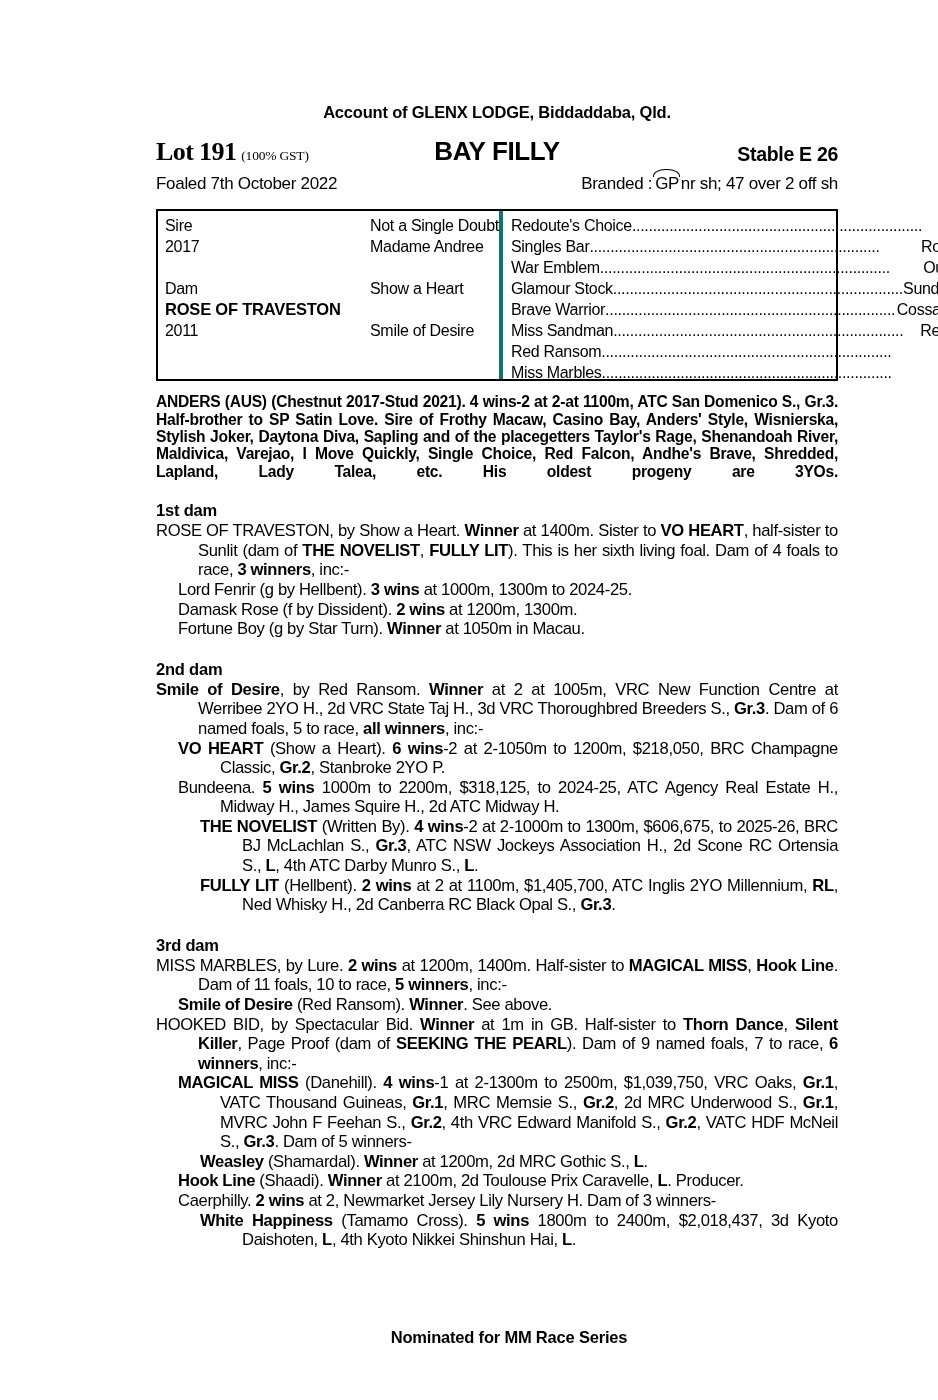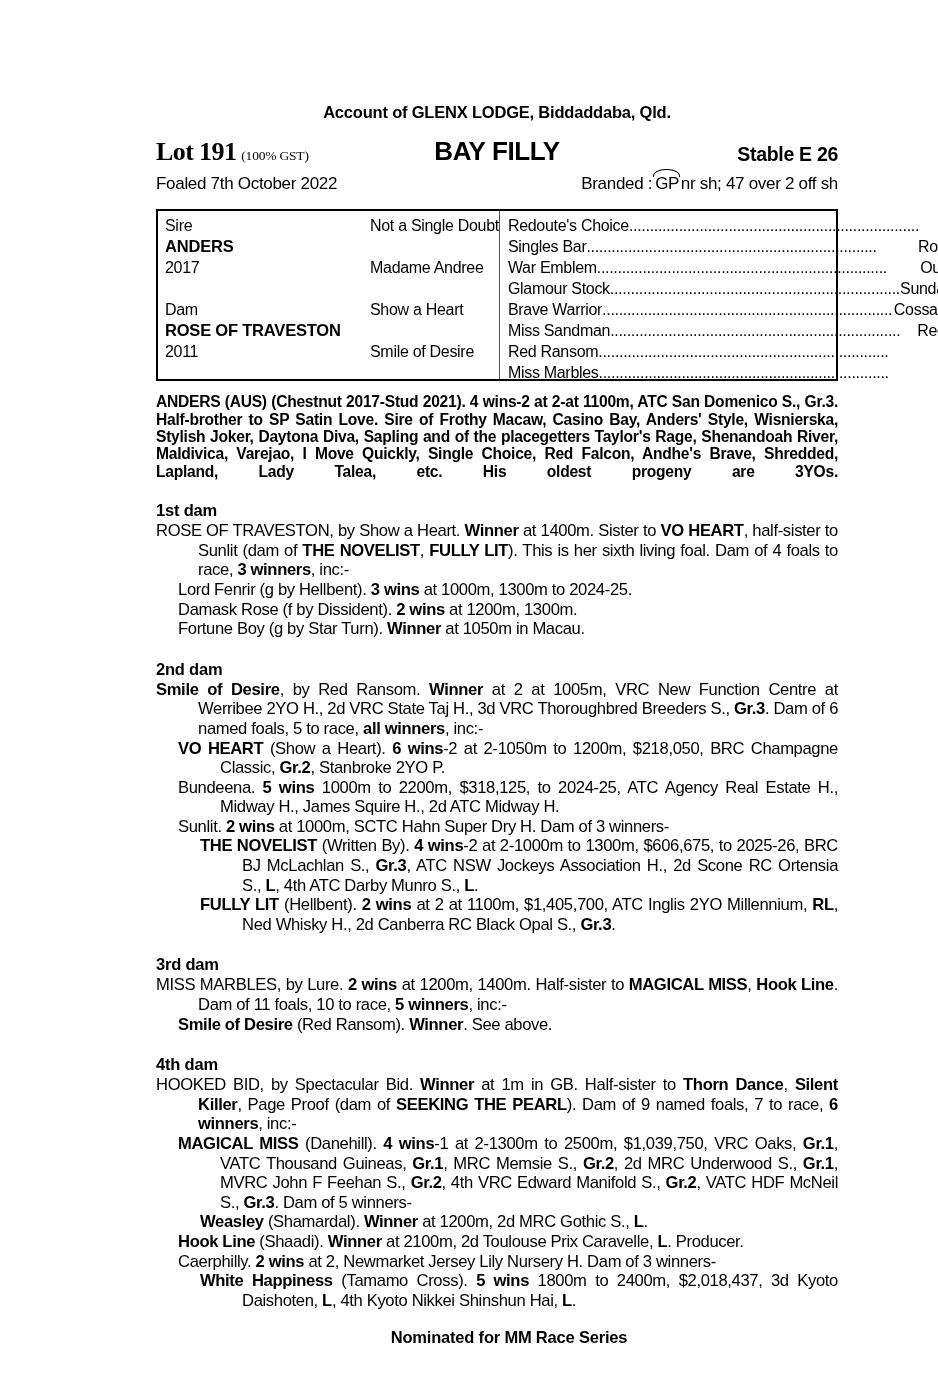--- a/index.html
+++ b/index.html
@@ -122,21 +122,21 @@
     margin: 11px 128px 0 128px;
     border: 2px solid #000;
     box-sizing: border-box;
     display: flex;
     height: 172px;
   }
   .ped-left {
     width: 375px;
     box-sizing: border-box;
     padding: 4px 0 0 7px;
-    border-right: 1px solid #0f766e;
+    border-right: 4px solid #0f766e;
     position: relative;
   }
   .ped-right {
     flex: 1;
     box-sizing: border-box;
     padding: 4px 7px 0 8px;
   }
   .ped-line {
     height: 21px;
     line-height: 21px;
@@ -241,21 +241,20 @@
     <div class="branded-right">
       <span>Branded :</span>
       <span class="brand-glyph"><span class="brand-arc"></span><span>GP</span></span>
       <span>nr sh; 47 over 2 off sh</span>
     </div>
   </div>
 
   <div class="ped-table">
     <div class="ped-left">
       <div class="ped-line"><span class="ped-label">Sire</span><span>Not a Single Doubt</span></div>
-      <div class="ped-line"><span class="ped-label ped-name-bold">ANDERS</span></div>
       <div class="ped-line"><span class="ped-label">2017</span><span>Madame Andree</span></div>
       <div class="ped-line"></div>
       <div class="ped-line"><span class="ped-label">Dam</span><span>Show a Heart</span></div>
       <div class="ped-line"><span class="ped-label ped-name-bold">ROSE OF TRAVESTON</span></div>
       <div class="ped-line"><span class="ped-label">2011</span><span>Smile of Desire</span></div>
       <div class="ped-line"></div>
     </div>
     <div class="ped-right" id="gen3">
         <div class="gen-line">
           <span class="gen-a">Redoute's Choice</span>
@@ -307,31 +306,29 @@
         <p class="para ind-h1"><span>ROSE OF TRAVESTON, by Show a Heart. </span><b>Winner</b><span> at 1400m. Sister to </span><b>VO HEART</b><span>, half-sister to Sunlit (dam of </span><b>THE NOVELIST</b><span>, </span><b>FULLY LIT</b><span>). This is her sixth living foal. Dam of 4 foals to race, </span><b>3 winners</b><span>, inc:-</span></p>
         <p class="para ind-h2"><span>Lord Fenrir (g by Hellbent). </span><b>3 wins</b><span> at 1000m, 1300m to 2024-25.</span></p>
         <p class="para ind-h2"><span>Damask Rose (f by Dissident). </span><b>2 wins</b><span> at 1200m, 1300m.</span></p>
         <p class="para ind-h2"><span>Fortune Boy (g by Star Turn). </span><b>Winner</b><span> at 1050m in Macau.</span></p>
       </div>
       <div class="dam-section">
         <div class="dam-head">2nd dam</div>
         <p class="para ind-h1"><b>Smile of Desire</b><span>, by Red Ransom. </span><b>Winner</b><span> at 2 at 1005m, VRC New Function Centre at Werribee 2YO H., 2d VRC State Taj H., 3d VRC Thoroughbred Breeders S., </span><b>Gr.3</b><span>. Dam of 6 named foals, 5 to race, </span><b>all winners</b><span>, inc:-</span></p>
         <p class="para ind-h2"><b>VO HEART</b><span> (Show a Heart). </span><b>6 wins</b><span>-2 at 2-1050m to 1200m, $218,050, BRC Champagne Classic, </span><b>Gr.2</b><span>, Stanbroke 2YO P.</span></p>
         <p class="para ind-h2"><span>Bundeena. </span><b>5 wins</b><span> 1000m to 2200m, $318,125, to 2024-25, ATC Agency Real Estate H., Midway H., James Squire H., 2d ATC Midway H.</span></p>
-        <p class="para ind-h2"><span>Sunlit. </span><b>2 wins</b><span> at 1000m, SCTC Hahn Super Dry H. Dam of 3 winners-</span></p>
         <p class="para ind-h3"><b>THE NOVELIST</b><span> (Written By). </span><b>4 wins</b><span>-2 at 2-1000m to 1300m, $606,675, to 2025-26, BRC BJ McLachlan S., </span><b>Gr.3</b><span>, ATC NSW Jockeys Association H., 2d Scone RC Ortensia S., </span><b>L</b><span>, 4th ATC Darby Munro S., </span><b>L</b><span>.</span></p>
         <p class="para ind-h3"><b>FULLY LIT</b><span> (Hellbent). </span><b>2 wins</b><span> at 2 at 1100m, $1,405,700, ATC Inglis 2YO Millennium, </span><b>RL</b><span>, Ned Whisky H., 2d Canberra RC Black Opal S., </span><b>Gr.3</b><span>.</span></p>
       </div>
       <div class="dam-section">
         <div class="dam-head">3rd dam</div>
         <p class="para ind-h1"><span>MISS MARBLES, by Lure. </span><b>2 wins</b><span> at 1200m, 1400m. Half-sister to </span><b>MAGICAL MISS</b><span>, </span><b>Hook Line</b><span>. Dam of 11 foals, 10 to race, </span><b>5 winners</b><span>, inc:-</span></p>
         <p class="para ind-h2"><b>Smile of Desire</b><span> (Red Ransom). </span><b>Winner</b><span>. See above.</span></p>
       </div>
       <div class="dam-section">
-        <div class="dam-head">4th dam</div>
         <p class="para ind-h1"><span>HOOKED BID, by Spectacular Bid. </span><b>Winner</b><span> at 1m in GB. Half-sister to </span><b>Thorn Dance</b><span>, </span><b>Silent Killer</b><span>, Page Proof (dam of </span><b>SEEKING THE PEARL</b><span>). Dam of 9 named foals, 7 to race, </span><b>6 winners</b><span>, inc:-</span></p>
         <p class="para ind-h2"><b>MAGICAL MISS</b><span> (Danehill). </span><b>4 wins</b><span>-1 at 2-1300m to 2500m, $1,039,750, VRC Oaks, </span><b>Gr.1</b><span>, VATC Thousand Guineas, </span><b>Gr.1</b><span>, MRC Memsie S., </span><b>Gr.2</b><span>, 2d MRC Underwood S., </span><b>Gr.1</b><span>, MVRC John F Feehan S., </span><b>Gr.2</b><span>, 4th VRC Edward Manifold S., </span><b>Gr.2</b><span>, VATC HDF McNeil S., </span><b>Gr.3</b><span>. Dam of 5 winners-</span></p>
         <p class="para ind-h3"><b>Weasley</b><span> (Shamardal). </span><b>Winner</b><span> at 1200m, 2d MRC Gothic S., </span><b>L</b><span>.</span></p>
         <p class="para ind-h2"><b>Hook Line</b><span> (Shaadi). </span><b>Winner</b><span> at 2100m, 2d Toulouse Prix Caravelle, </span><b>L</b><span>. Producer.</span></p>
         <p class="para ind-h2"><span>Caerphilly. </span><b>2 wins</b><span> at 2, Newmarket Jersey Lily Nursery H. Dam of 3 winners-</span></p>
         <p class="para ind-h3"><b>White Happiness</b><span> (Tamamo Cross). </span><b>5 wins</b><span> 1800m to 2400m, $2,018,437, 3d Kyoto Daishoten, </span><b>L</b><span>, 4th Kyoto Nikkei Shinshun Hai, </span><b>L</b><span>.</span></p>
       </div>
     </div>
 
   <div class="footer">Nominated for MM Race Series</div>

